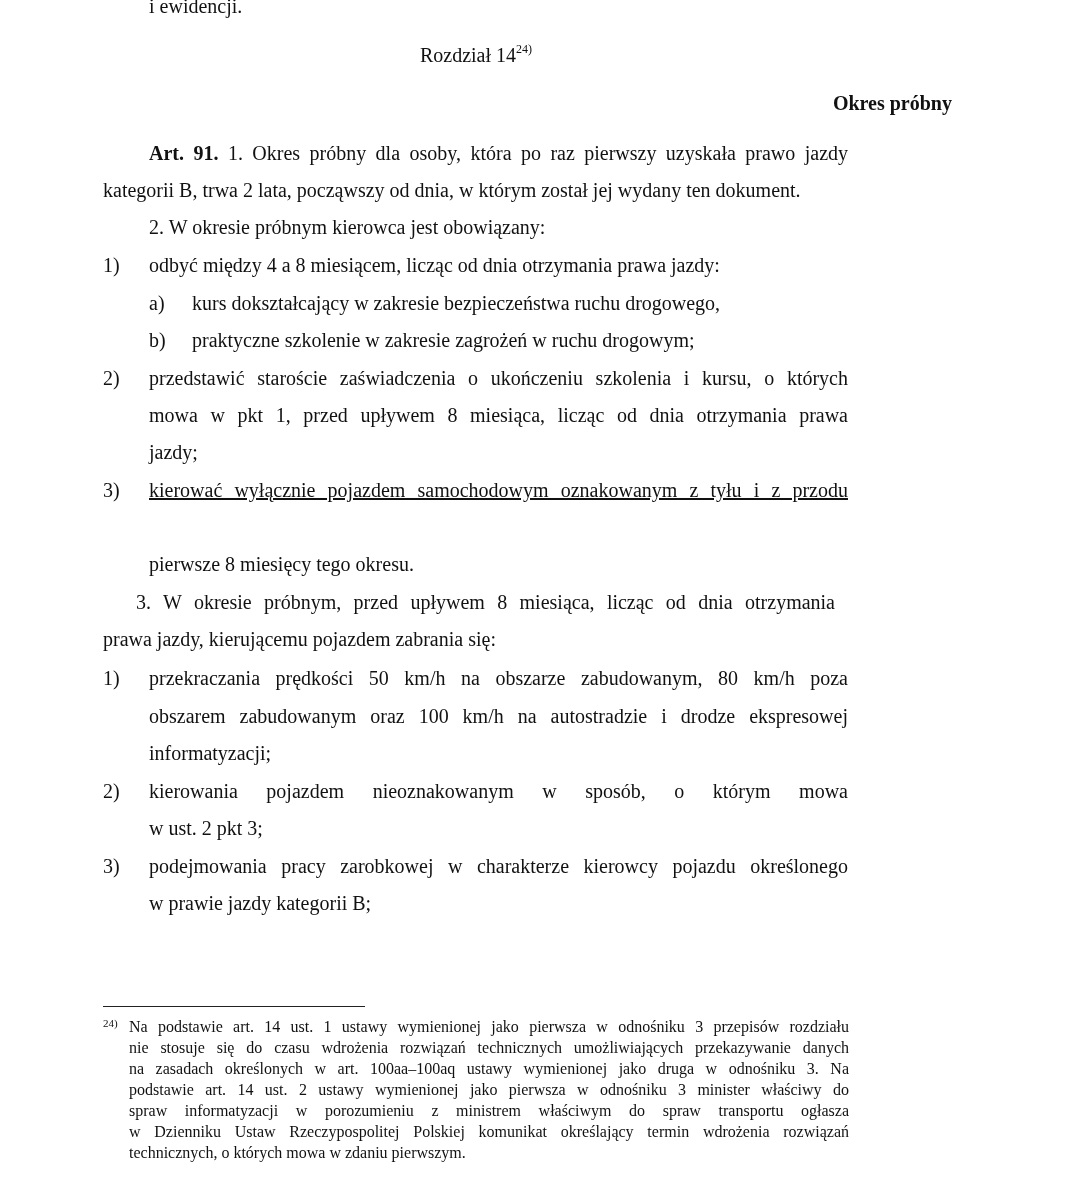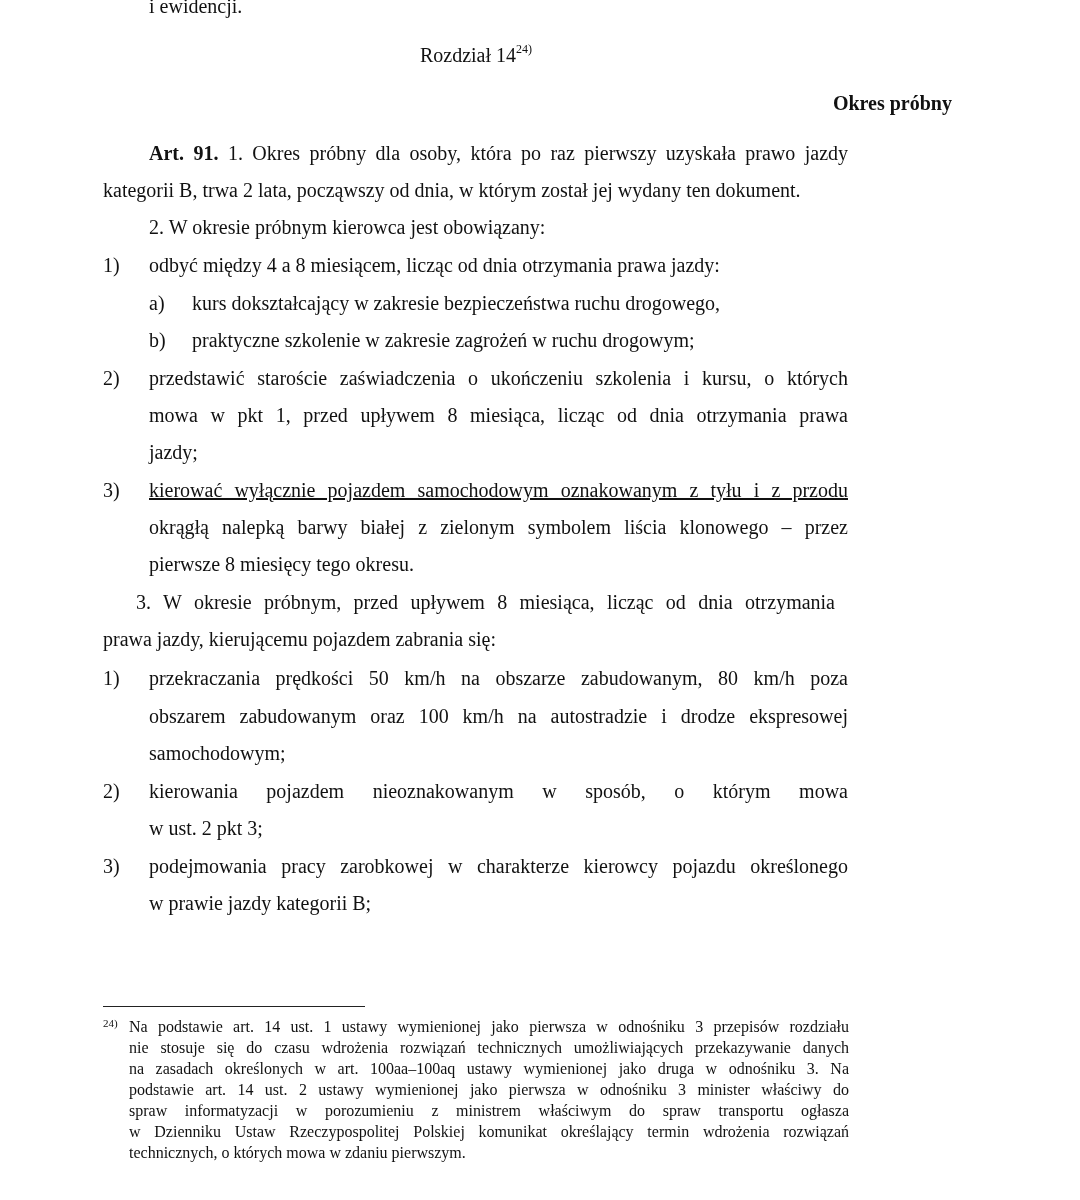--- a/index.html
+++ b/index.html
@@ -107,30 +107,29 @@
   <div class="num" style="left:149px; top:328px;">b)</div>
   <div class="line" style="left:192px; top:328px;">praktyczne szkolenie w zakresie zagrożeń w ruchu drogowym;</div>
 
   <div class="num" style="left:103px; top:366px;">2)</div>
   <div class="line just" style="left:149px; width:699px; top:366px;">przedstawić staroście zaświadczenia o ukończeniu szkolenia i kursu, o których</div>
   <div class="line just" style="left:149px; width:699px; top:403px;">mowa w pkt 1, przed upływem 8 miesiąca, licząc od dnia otrzymania prawa</div>
   <div class="line" style="left:149px; top:440px;">jazdy;</div>
 
   <div class="num" style="left:103px; top:478px;">3)</div>
   <div class="line just" style="left:149px; width:699px; top:478px;text-decoration:underline;">kierować wyłącznie pojazdem samochodowym oznakowanym z tyłu i z przodu</div>
-  <div class="line just" style="left:149px; width:699px; top:515px;">okrągłą nalepką barwy białej z zielonym symbolem liścia klonowego – przez</div>
   <div class="line" style="left:149px; top:552px;">pierwsze 8 miesięcy tego okresu.</div>
 
   <div class="line just" style="left:136px; width:699px; top:590px;">3. W okresie próbnym, przed upływem 8 miesiąca, licząc od dnia otrzymania</div>
   <div class="line" style="left:103px; top:627px;">prawa jazdy, kierującemu pojazdem zabrania się:</div>
 
   <div class="num" style="left:103px; top:666px;">1)</div>
   <div class="line just" style="left:149px; width:699px; top:666px;">przekraczania prędkości 50 km/h na obszarze zabudowanym, 80 km/h poza</div>
   <div class="line just" style="left:149px; width:699px; top:704px;">obszarem zabudowanym oraz 100 km/h na autostradzie i drodze ekspresowej</div>
-  <div class="line" style="left:149px; top:741px;">samochodowym;</div>
+  <div class="line" style="left:149px; top:741px;">informatyzacji;</div>
 
   <div class="num" style="left:103px; top:779px;">2)</div>
   <div class="line just" style="left:149px; width:699px; top:779px;">kierowania pojazdem nieoznakowanym w sposób, o którym mowa</div>
   <div class="line" style="left:149px; top:816px;">w ust. 2 pkt 3;</div>
 
   <div class="num" style="left:103px; top:854px;">3)</div>
   <div class="line just" style="left:149px; width:699px; top:854px;">podejmowania pracy zarobkowej w charakterze kierowcy pojazdu określonego</div>
   <div class="line" style="left:149px; top:891px;text-align:center;">w prawie jazdy kategorii B;</div>
 
   <div class="footnote-rule"></div>

